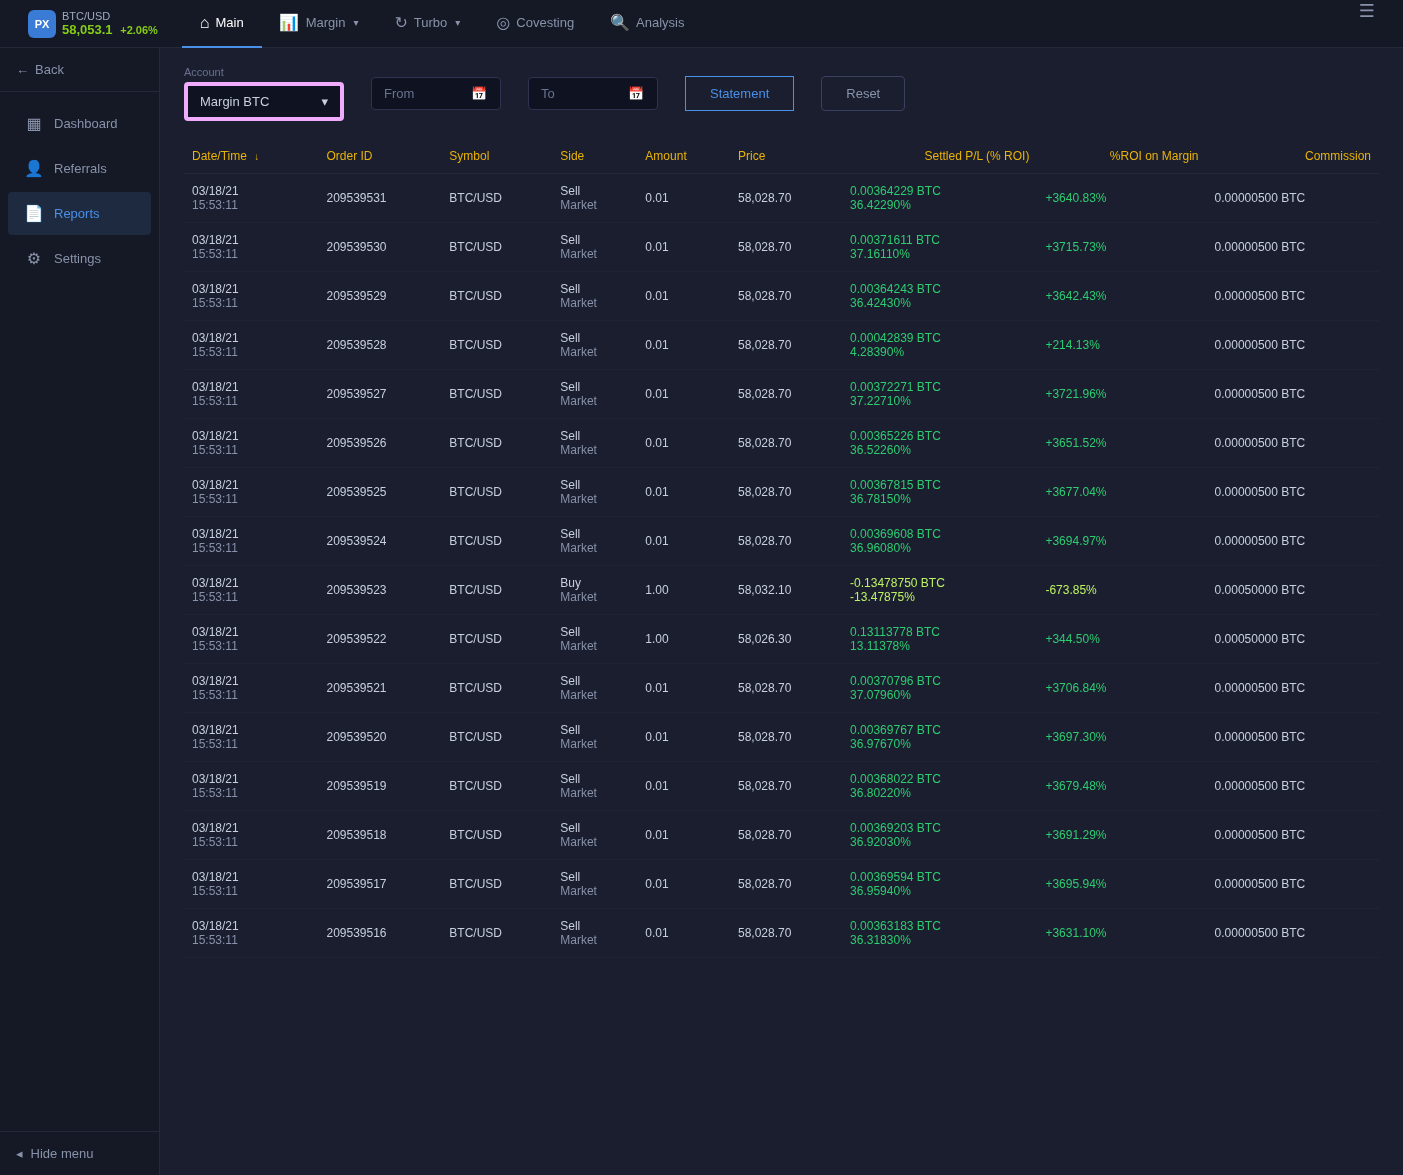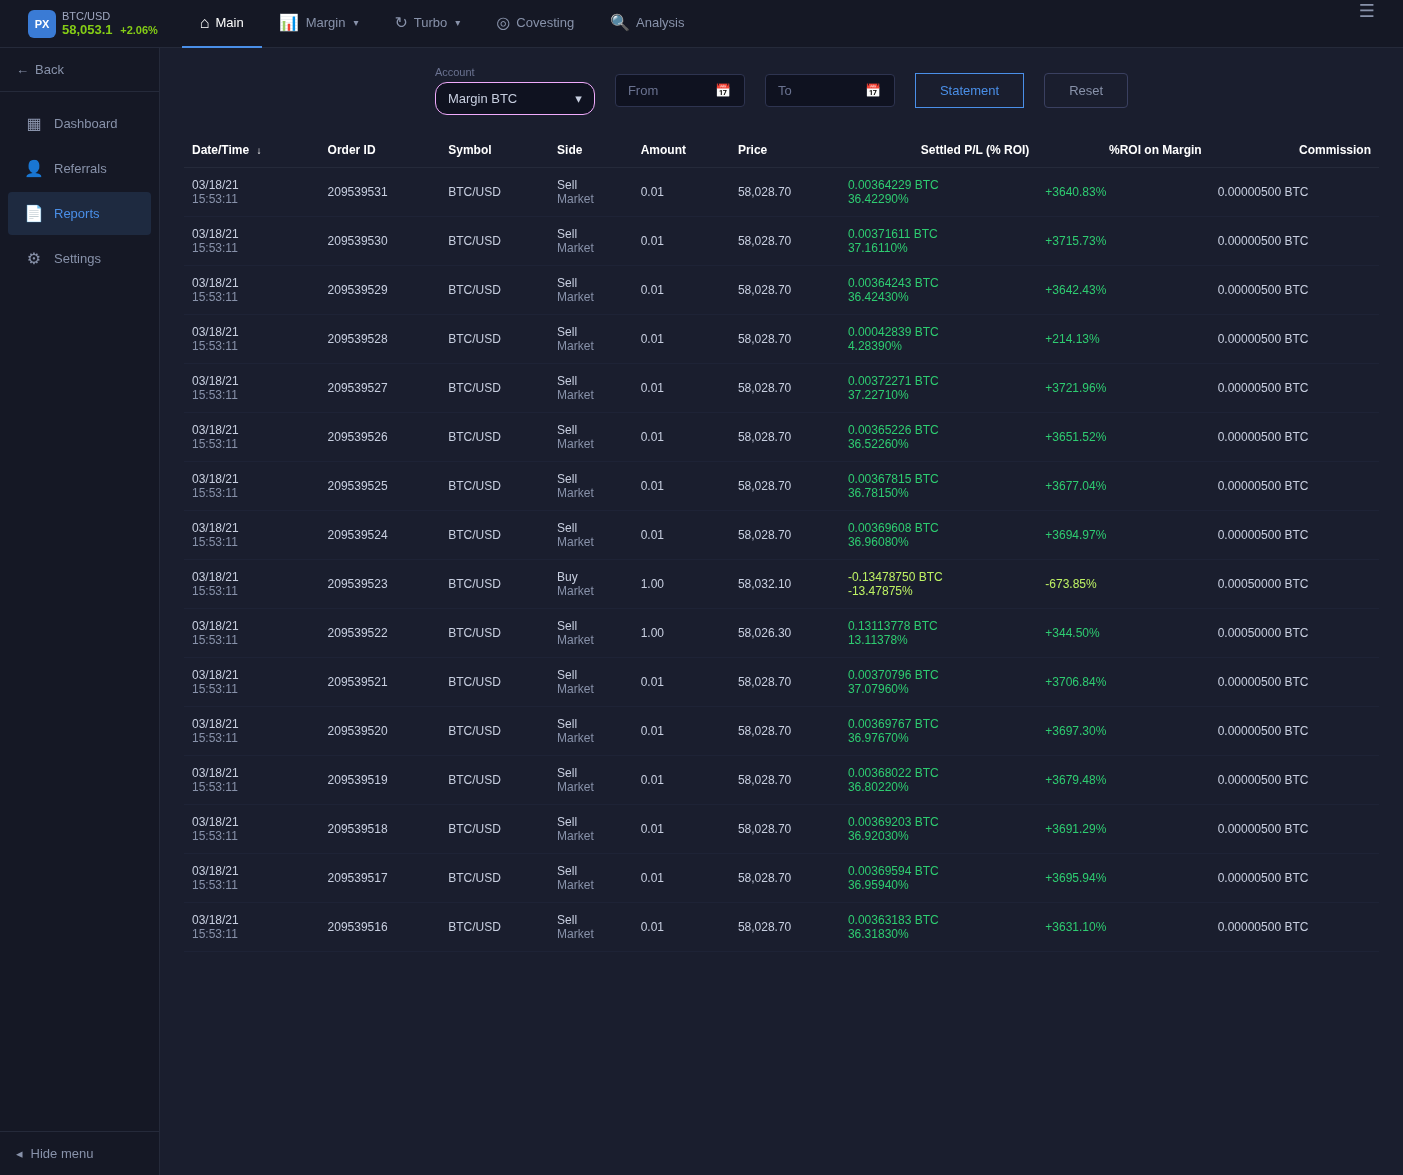--- a/index.html
+++ b/index.html
@@ -33,33 +33,33 @@
 
     
     .main-content { flex: 1; background: #1a1e2e; overflow: hidden; display: flex; flex-direction: column; }
 
     
     .tabs-bar { display: flex; align-items: flex-end; padding: 0 24px; background: #1a1e2e; border-bottom: 1px solid #252a3a; flex-shrink: 0; }
     .tab { padding: 16px 0 14px; margin-right: 32px; color: #8892aa; cursor: pointer; font-size: 14px; border-bottom: 2px solid transparent; }
     .tab.active { color: #fff; border-bottom: 2px solid #4a8fe8; font-weight: 600; }
 
     
-    .filters-row { display: flex; align-items: center; gap: 20px; padding: 18px 24px; flex-shrink: 0; justify-content: center; }
+    .filters-row { display: flex; align-items: center; gap: 27px; padding: 18px 24px; flex-shrink: 0; }
     .filter-group { display: flex; flex-direction: column; gap: 4px; }
     .filter-label { font-size: 11px; color: #6a7290; }
-    .filter-select { display: flex; align-items: center; gap: 8px; background: #0f1220; border: 1px solid #f0abfc; border-radius: 12px; padding: 8px 12px; color: #c8cfe0; cursor: pointer; min-width: 160px; justify-content: space-between; }
+    .filter-select { display: flex; align-items: center; gap: 8px; background: #0f1220; border: 4px solid #f0abfc; border-radius: 4px; padding: 8px 12px; color: #c8cfe0; cursor: pointer; min-width: 160px; justify-content: space-between; }
     .filter-input { display: flex; align-items: center; gap: 8px; background: #0f1220; border: 1px solid #2e3450; border-radius: 4px; padding: 8px 12px; color: #6a7290; cursor: pointer; min-width: 130px; }
     .filter-input .cal-icon { margin-left: auto; color: #6a7290; }
     .btn-statement { background: transparent; border: 1px solid #4a8fe8; color: #4a8fe8; border-radius: 0; padding: 9px 24px; cursor: pointer; font-size: 13px; }
     .btn-reset { background: transparent; border: 1px solid #3a4060; color: #8892aa; border-radius: 4px; padding: 9px 24px; cursor: pointer; font-size: 13px; }
 
     
     .table-container { flex: 1; overflow-y: auto; padding: 0 24px 24px; }
     table { width: 100%; border-collapse: collapse; }
-    thead th { color: #ffffff; font-weight: 700; font-size: 12px; padding: 10px 8px; text-align: left; border-bottom: 1px solid #252a3a; white-space: nowrap; position: sticky; top: 0; background: #1a1e2e; z-index: 1; }
+    thead th { color: #eab308; font-weight: 400; font-size: 12px; padding: 10px 8px; text-align: left; border-bottom: 1px solid #252a3a; white-space: nowrap; position: sticky; top: 0; background: #1a1e2e; z-index: 1; }
     thead th.right { text-align: right; }
     tbody tr { border-bottom: 1px solid #1e2336; margin-left: 37px; }
     tbody td { padding: 10px 8px; font-size: 12px; color: #c8cfe0; vertical-align: middle; }
     tbody td.right { text-align: left; }
     .sort-icon { margin-left: 4px; font-size: 10px; }
     .green { color: #2ecc71; }
     .red { color: #bef264; }
 
     
     .table-container::-webkit-scrollbar { width: 6px; }

